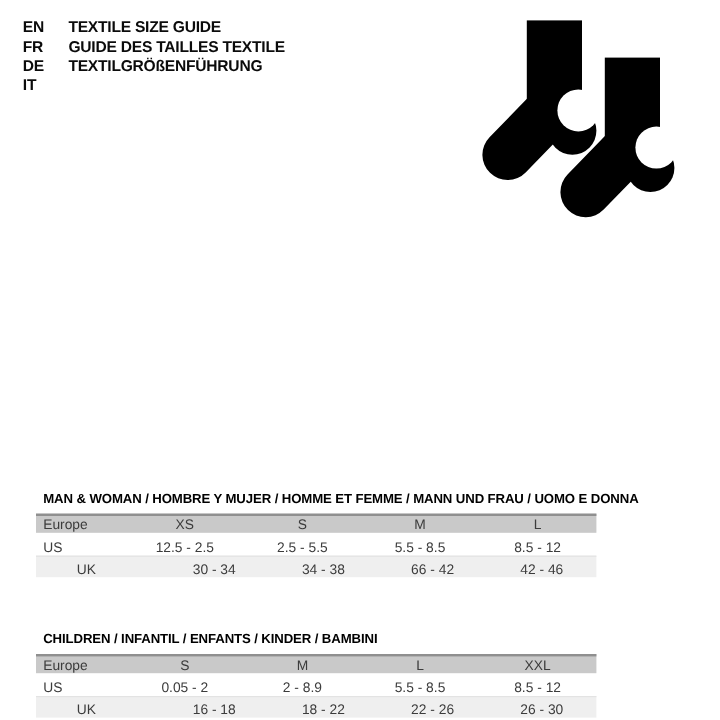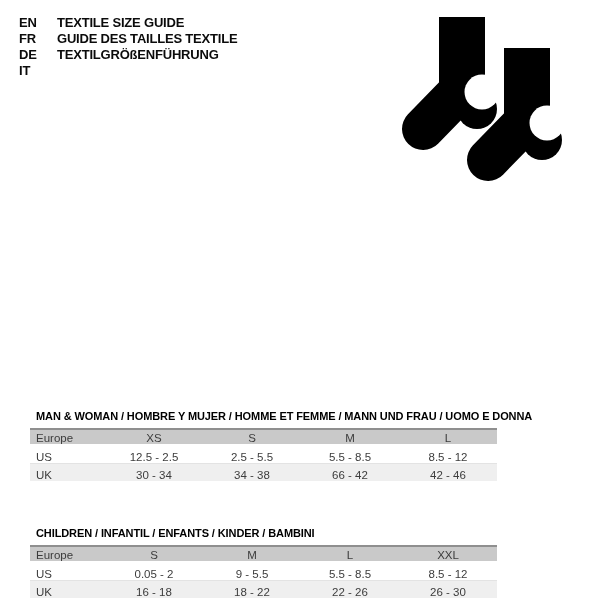--- a/index.html
+++ b/index.html
@@ -17,21 +17,21 @@
   
   .socks-svg{position:absolute;left:400px;top:5px;}
   
   .size-table{position:absolute;left:15px;width:467px;margin-left:15px;}
   .t1{top:409px;}
   .t2{top:526px;}
   .table-title{font-size:11px;font-weight:700;color:#000;letter-spacing:-0.1px;
     margin:0 0 5px 6px;line-height:14px;white-space:nowrap;}
   .trow{display:flex;align-items:flex-end;height:18.5px;font-size:11.5px;color:#3c3c3c;}
   .trow.thead{height:16px;background:#c9c9c9;border-top:2px solid #8f8f8f;box-sizing:border-box;}
-  .trow.alt{background:#efefef;border-top:1px solid #e3e3e3;box-sizing:border-box;}
+  .trow.alt{background:#efefef;border-top:1px solid #e3e3e3;box-sizing:border-box;padding-left:28px;}
   .cell{flex:1;text-align:center;white-space:nowrap;}
   .cell.rowlabel{flex:0 0 69px;text-align:left;padding-left:6px;}
 </style>
 </head>
 <body>
 
 <div class="canvas">
 
   <div class="lang-block">
     <div class="lang-row">
@@ -95,21 +95,21 @@
     <div class="trow thead">
       <div class="cell rowlabel">Europe</div>
       <div class="cell">S</div>
       <div class="cell">M</div>
       <div class="cell">L</div>
       <div class="cell">XXL</div>
     </div>
     <div class="trow">
       <div class="cell rowlabel">US</div>
       <div class="cell">0.05 - 2</div>
-      <div class="cell">9 - 5.5</div>
+      <div class="cell">2 - 8.9</div>
       <div class="cell">5.5 - 8.5</div>
       <div class="cell">8.5 - 12</div>
     </div>
     <div class="trow alt">
       <div class="cell rowlabel">UK</div>
       <div class="cell">16 - 18</div>
       <div class="cell">18 - 22</div>
       <div class="cell">22 - 26</div>
       <div class="cell">26 - 30</div>
     </div>

